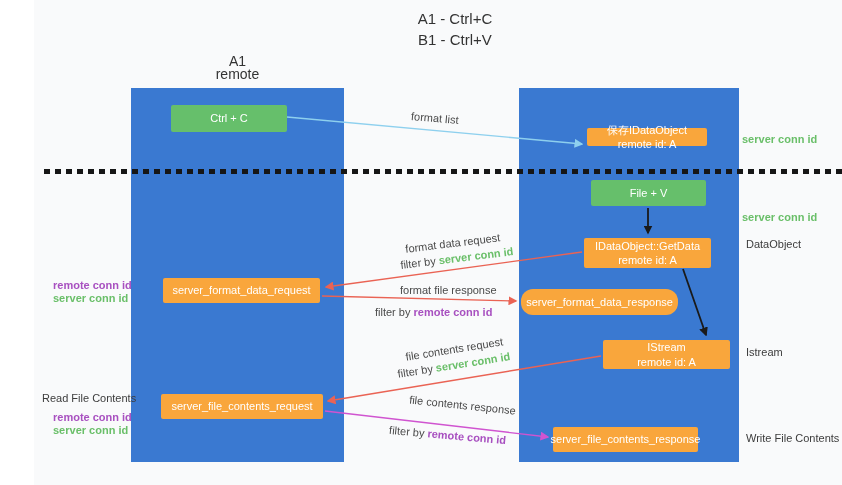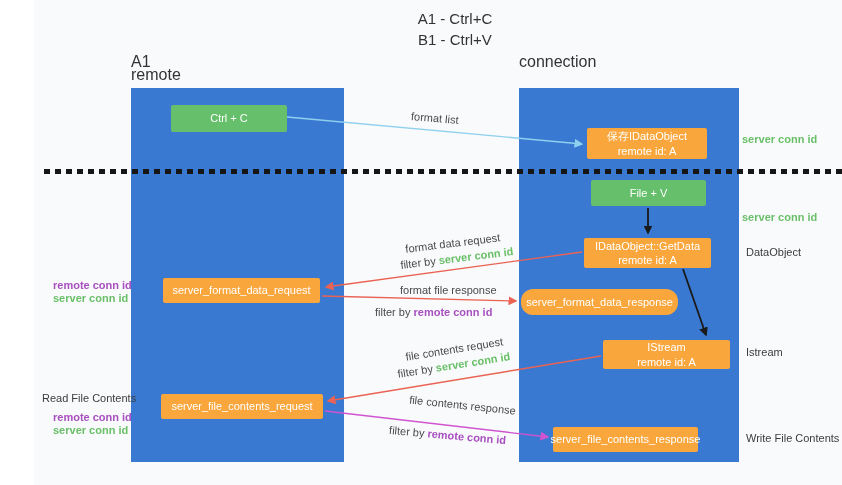--- a/index.html
+++ b/index.html
@@ -17,21 +17,22 @@
     position: absolute;
     top: 8px; left: 0; width: 100%;
     text-align: center;
     font-size: 15px;
     line-height: 21px;
     color: #333;
   }
   .lane-header {
     position: absolute;
     top: 55px;
-    font-size: 16px;
+    text-align: center;
+    font-size: 14px;
     line-height: 13px;
     color: #333;
   }
   .lane-header.a1 { left: 97px; width: 213px; }
   .lane-header.b1 { left: 485px; width: 220px; }
   .lane {
     position: absolute;
     top: 88px;
     height: 374px;
     background: #3a79d1;
@@ -56,41 +57,41 @@
     font-size: 11px;
     line-height: 1.3;
     text-align: center;
     border-radius: 2px;
     white-space: nowrap;
   }
   .node.green  { background: #66bf6b; text-align: center; }
   .node.orange { background: #f9a63c; }
 
   .n-ctrl-c        { left:137px; top:105px; width:116px; height:27px; }
-  .n-save-obj      { left:553px; top:128px; width:120px; height:31px; }
+  .n-save-obj      { left:553px; top:128px; width:120px; height:18px; }
   .n-ctrl-v        { left:557px; top:180px; width:115px; height:26px; }
   .n-getdata       { left:550px; top:238px; width:127px; height:30px; }
   .n-format-req    { left:129px; top:278px; width:157px; height:25px; }
   .n-format-resp   { left:487px; top:289px; width:157px; height:26px;border-radius:12px; }
   .n-istream       { left:569px; top:340px; width:127px; height:29px; }
   .n-file-req      { left:127px; top:394px; width:162px; height:25px; }
   .n-file-resp     { left:519px; top:427px; width:145px; height:25px; }
 
   .sidelab {
     position: absolute;
     font-size: 11px;
     color: #3c3c3c;
     white-space: nowrap;
   }
   .green-text  { color: #6abf69; font-weight: bold; }
   .purple-text { color: #a850c0; font-weight: bold; }
 
   .sl-conn-top    { left:708px; top:133px; }
   .sl-conn-mid    { left:708px; top:211px; }
-  .sl-dataobject  { left:712px; top:246px; }
+  .sl-dataobject  { left:712px; top:238px; }
   .sl-istream     { left:712px; top:346px; }
   .sl-write-file  { left:712px; top:432px; }
   .sl-read-file   { left:8px;   top:392px; }
   .sl-left-top    { left:19px;  top:279px; line-height:13px; }
   .sl-left-bottom { left:19px;  top:411px; line-height:13px; }
 
   .arrowlab {
     position: absolute;
     font-size: 11px;
     color: #4a4a4a;
@@ -121,21 +122,20 @@
   <div class="title">
     <div>A1 - Ctrl+C</div>
     <div>B1 - Ctrl+V</div>
   </div>
 
   <div class="lane-header a1">
     <div>A1</div>
     <div>remote</div>
   </div>
   <div class="lane-header b1">
-    <div>connection</div>
   </div>
 
   <div class="lane a1"></div>
   <div class="lane b1"></div>
 
   <div class="separator"></div>
 
   <svg class="arrow-layer" width="842" height="485" viewBox="0 0 842 485">
     <defs>
       <marker id="m-blue" markerWidth="9" markerHeight="9" refX="7.5" refY="4.5" orient="auto" markerUnits="userSpaceOnUse">

